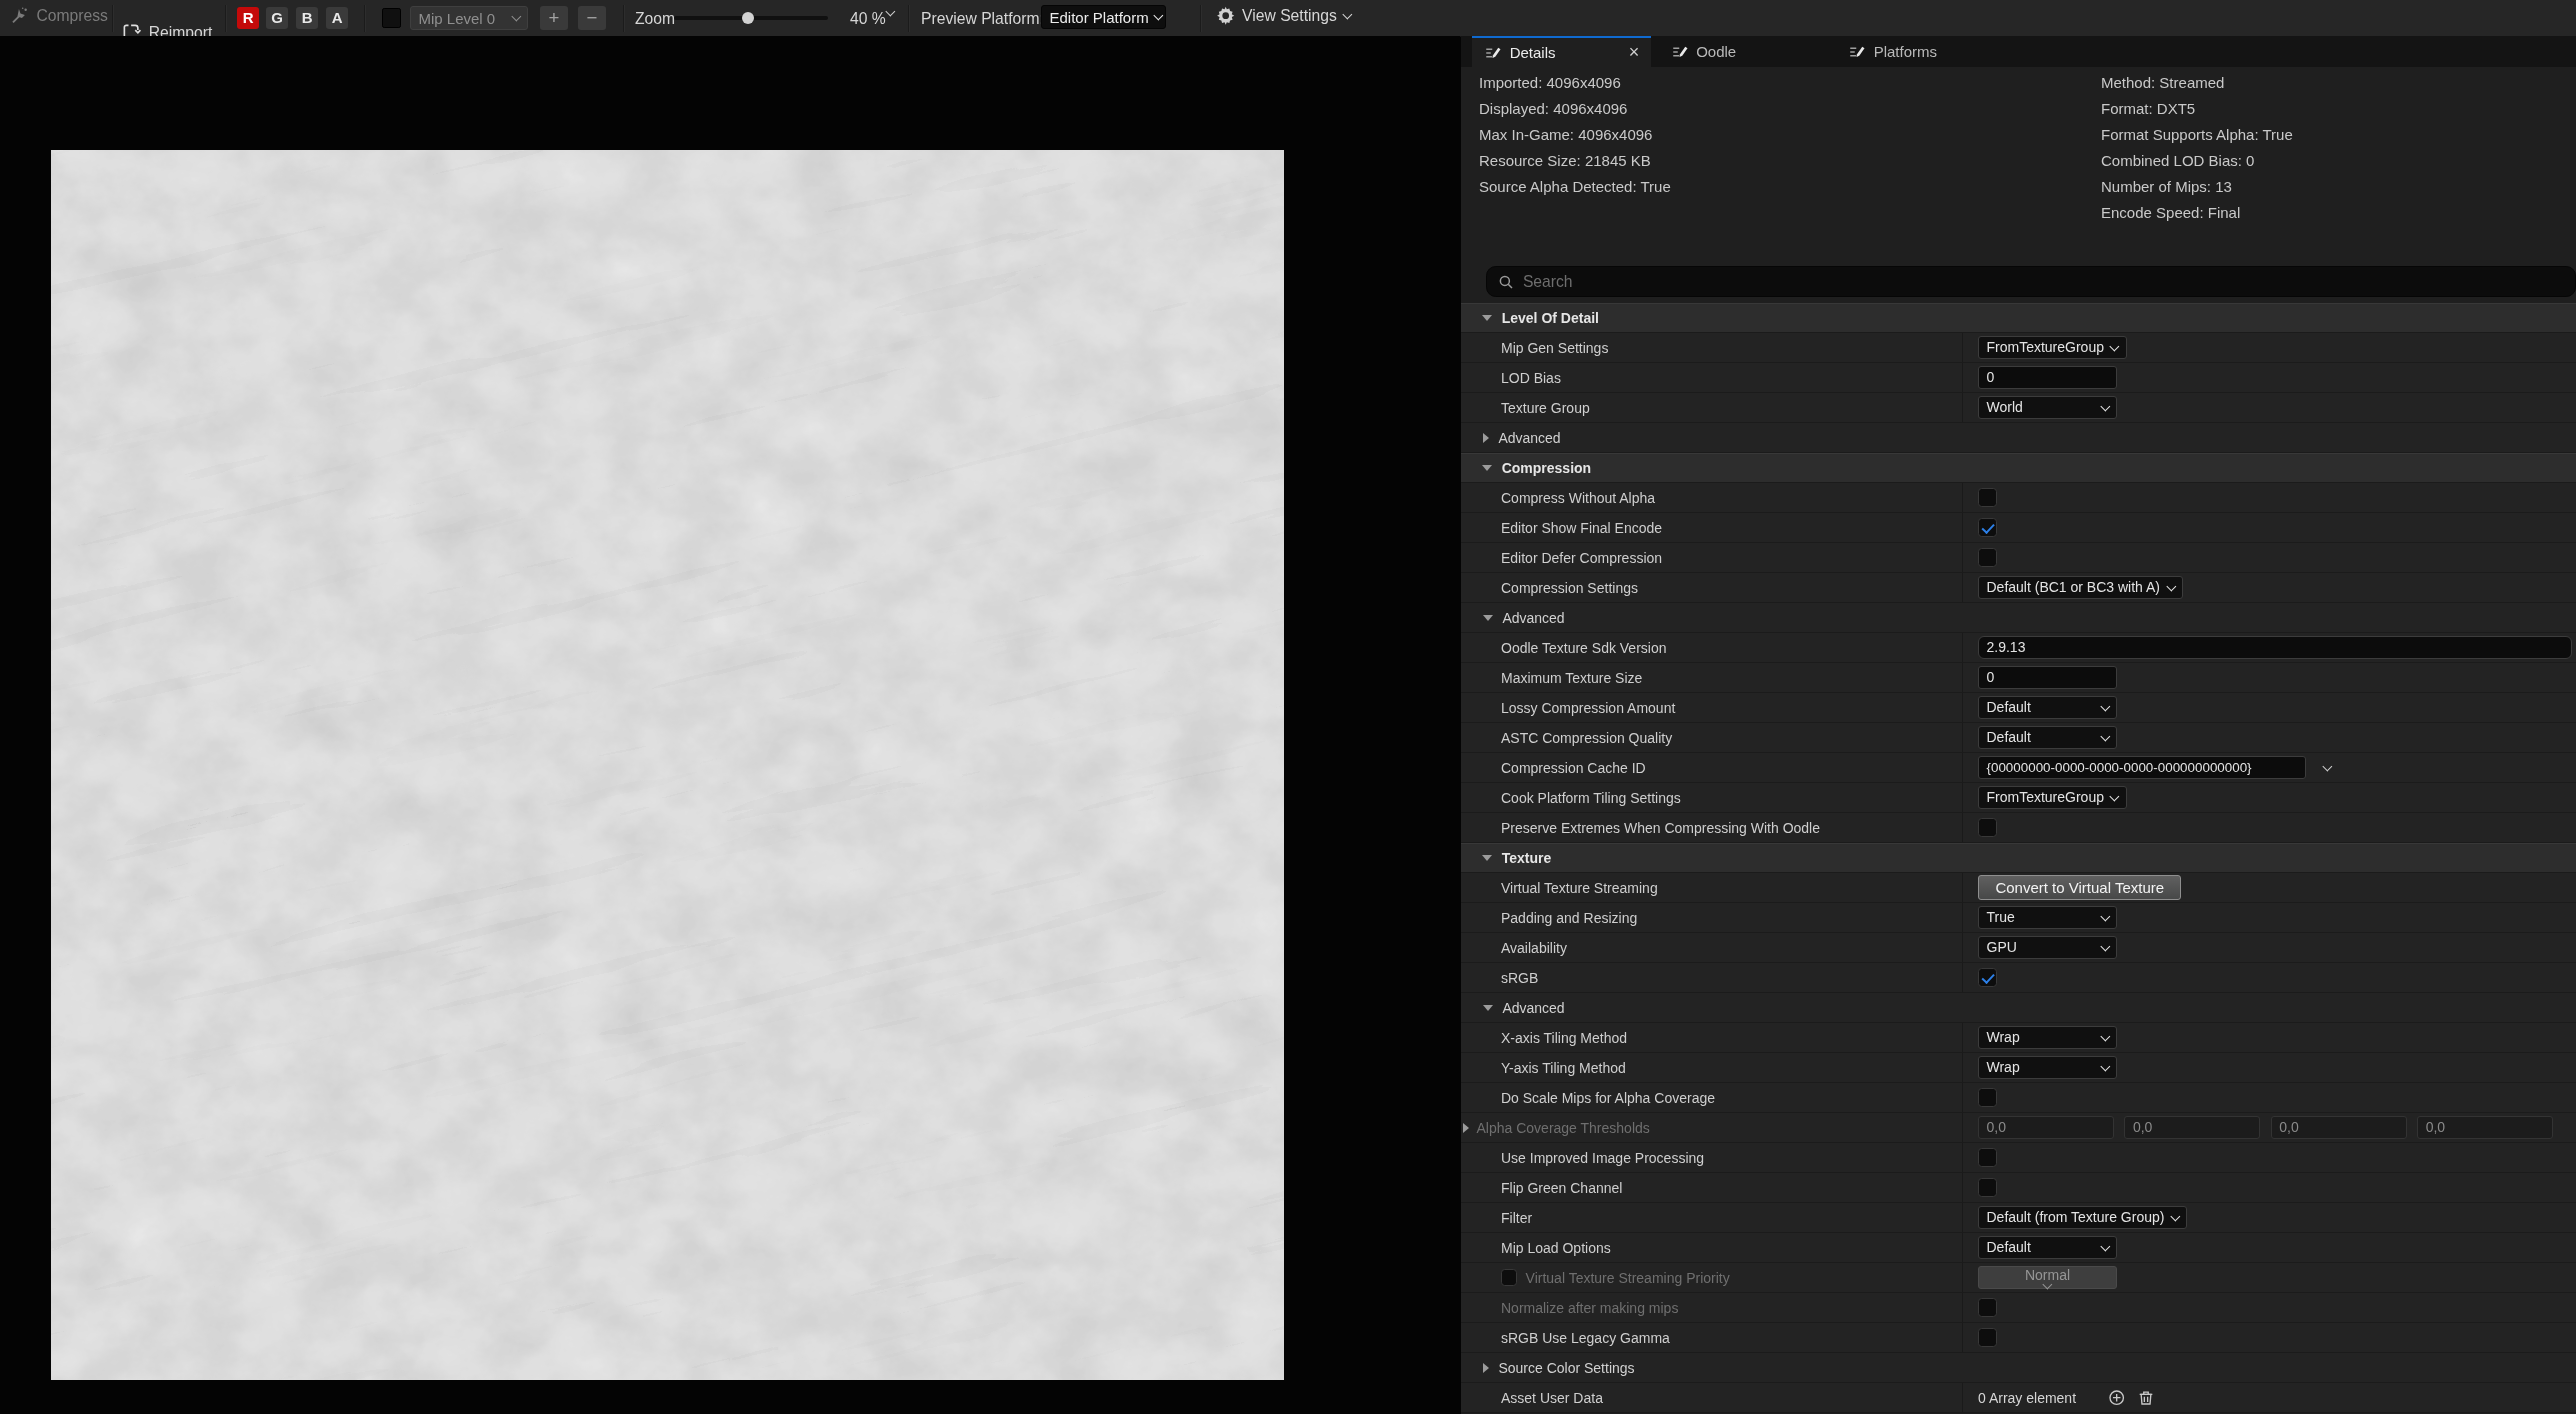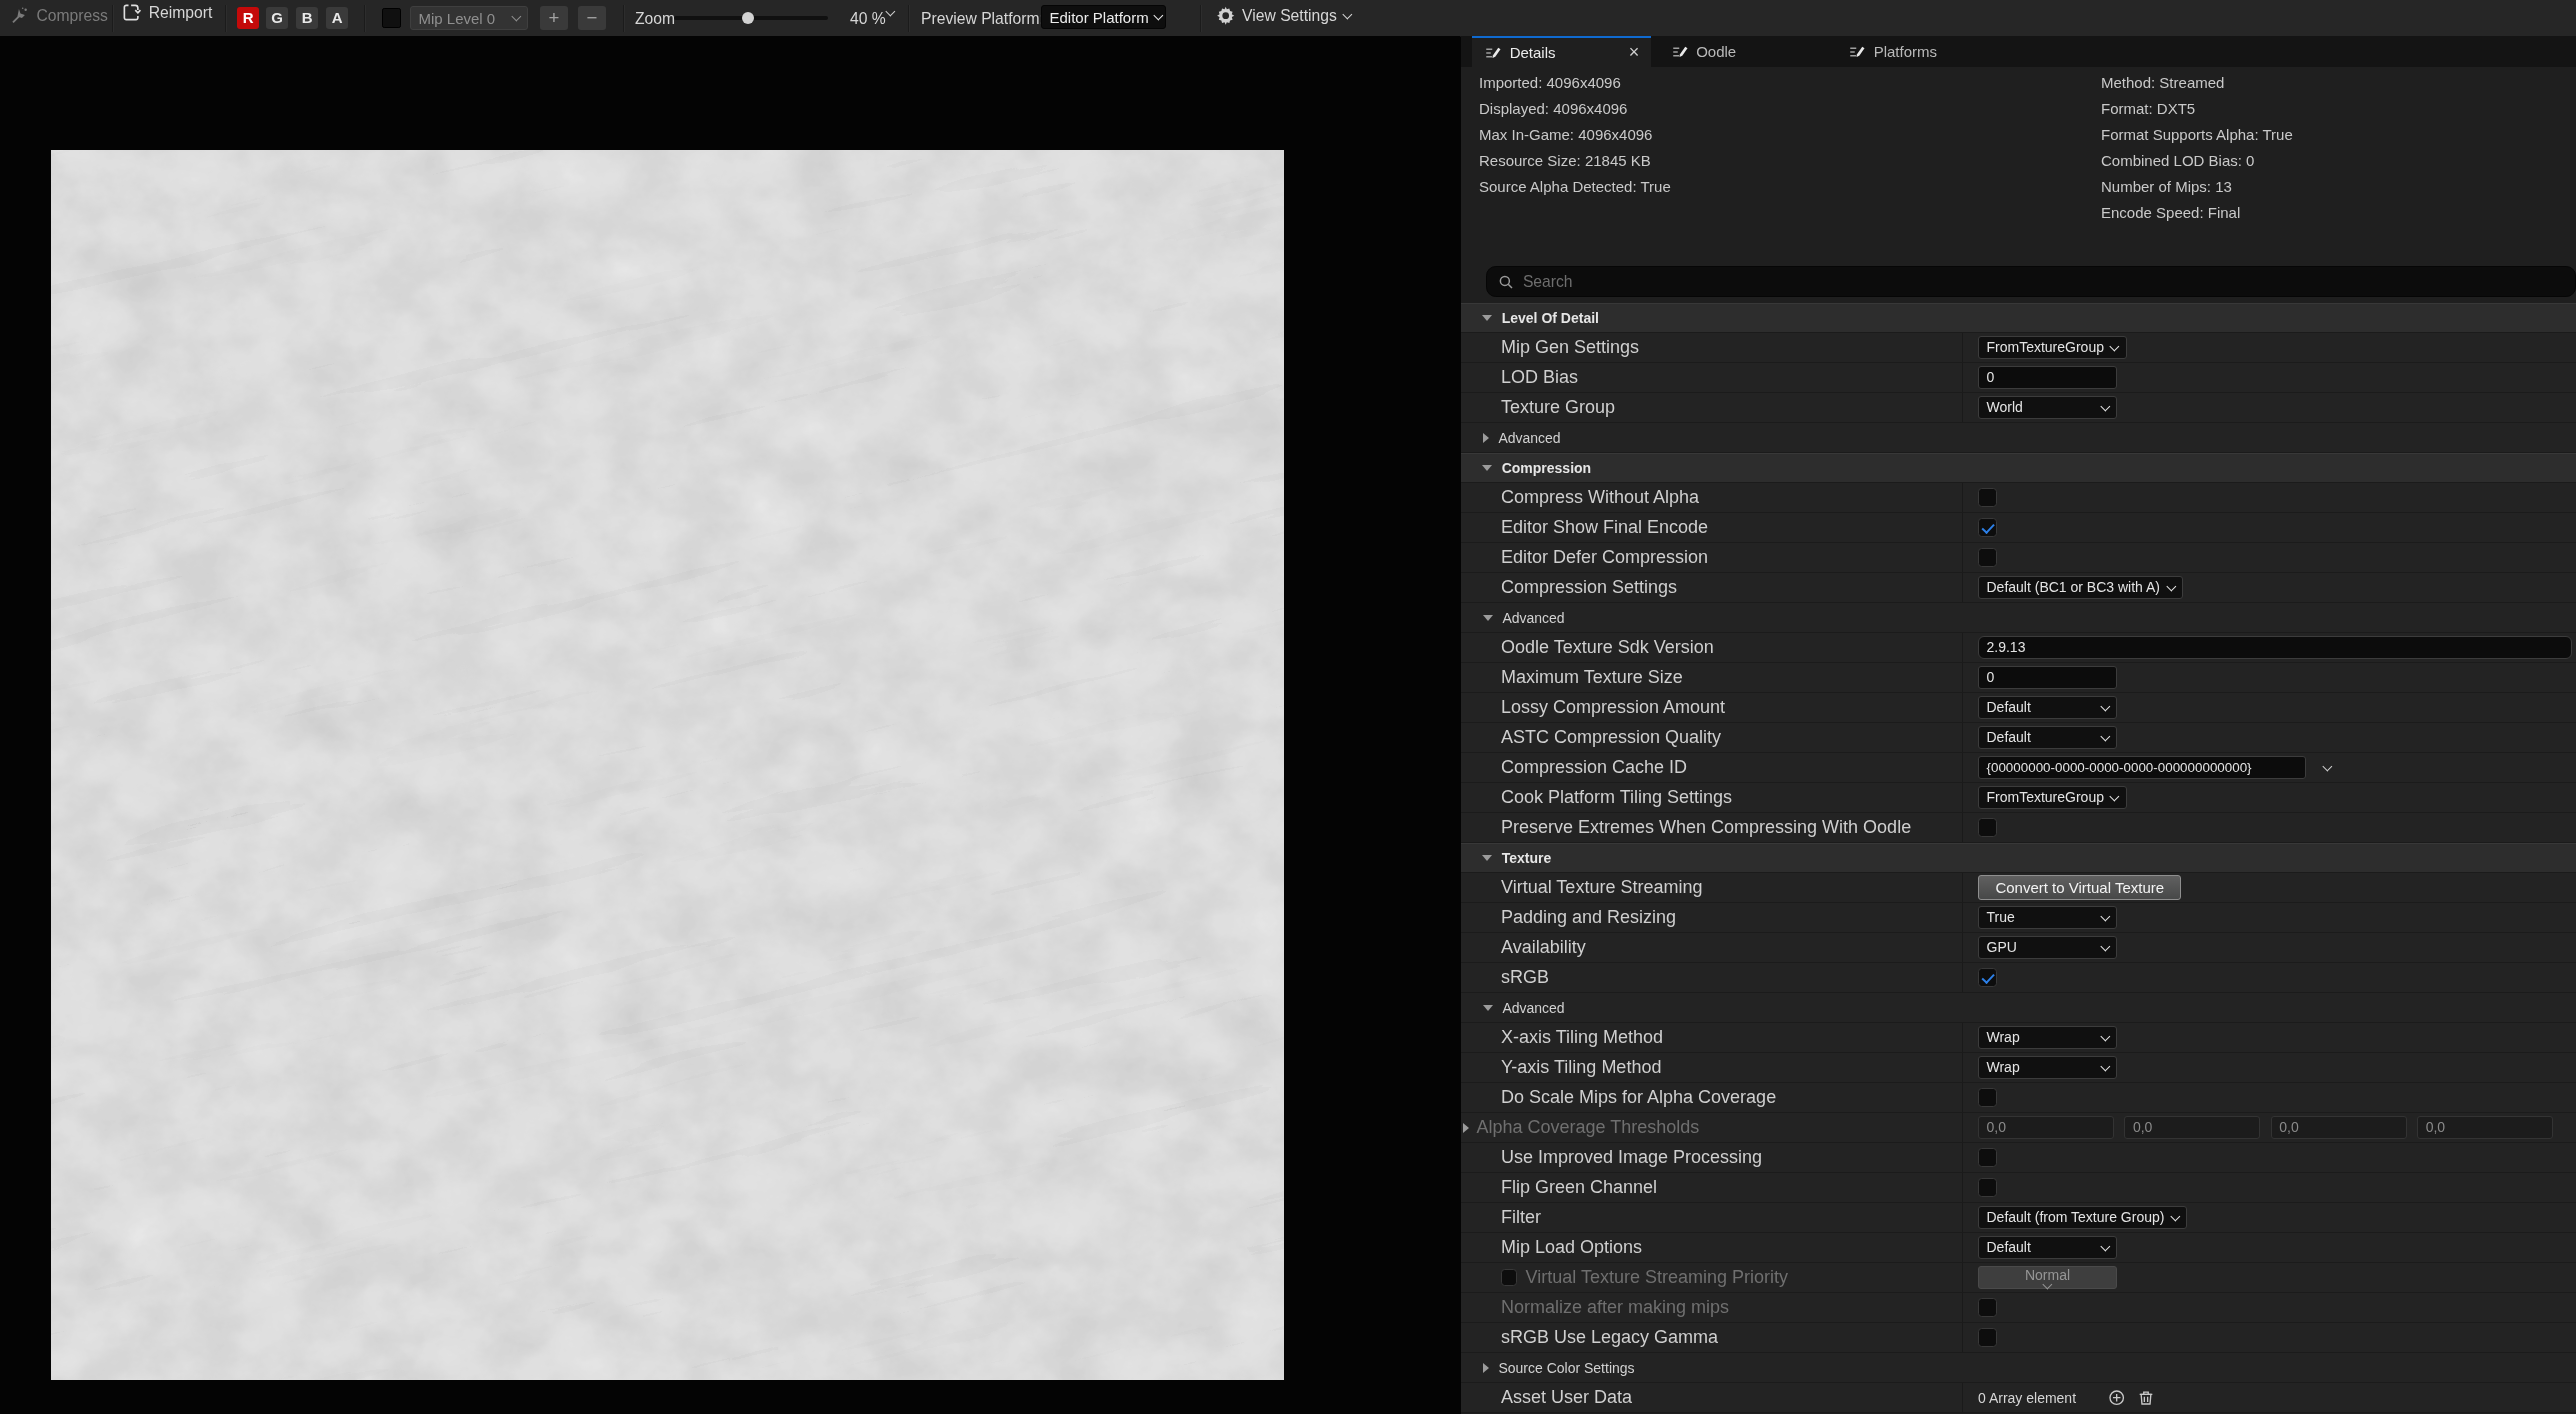--- a/index.html
+++ b/index.html
@@ -50,21 +50,21 @@
   .search{position:absolute;left:25px;top:230px;right:0;height:31px;border-radius:9.7px;background:#0c0c0c;border:0.7px solid #060606;display:flex;align-items:center;gap:7.5px;padding:0 10.4px;}
   .search .ph{color:#6e6e6e;font-size:15.7px;}
   .rows{position:absolute;left:0;top:267px;right:0;bottom:0;display:flex;flex-direction:column;}
   .item{display:flex;align-items:stretch;height:30px;flex:0 0 30px;background:#232323;border-bottom:0.7px solid #1b1b1b;}
   .item.category{background:#2d2d2d;align-items:center;gap:9.7px;padding-left:21px;border-top:0.7px solid #383838;}
   .item.subcategory{align-items:center;gap:9px;padding-left:22.4px;}
   .cat-label{font-weight:700;font-size:14px;color:#e6e6e6;}
   .item.subcategory .cat-label{font-weight:400;color:#d2d2d2;}
   .tri-down{width:0;height:0;border-left:5.2px solid transparent;border-right:5.2px solid transparent;border-top:6.7px solid #9b9b9b;}
   .tri-right{width:0;height:0;border-top:5.2px solid transparent;border-bottom:5.2px solid transparent;border-left:6.7px solid #9b9b9b;}
-  .name{width:502px;flex:0 0 502px;display:flex;align-items:center;padding-left:40px;border-right:0.7px solid #1a1a1a;color:#cfcfcf;font-size:18px;gap:8.2px;text-align:center;}
+  .name{width:502px;flex:0 0 502px;display:flex;align-items:center;padding-left:40px;border-right:0.7px solid #1a1a1a;color:#cfcfcf;font-size:14px;gap:8.2px;text-align:center;}
   .name.with-exp{padding-left:2px;gap:7.5px;}
   .item.disabled .name{color:#6f6f6f;}
   .val{flex:1;display:flex;align-items:center;padding-left:15px;gap:10.4px;min-width:0;}
   .dd{height:22.4px;background:#101010;border:0.7px solid #3c3c3c;border-radius:3px;color:#e4e4e4;display:flex;align-items:center;font-size:14px;padding:0 7.5px;}
   .dd.fixed{width:139px;justify-content:space-between;}
   .dd.compact{gap:7.5px;}
   .dd.disabled{background:#3e3e3e;border-color:#4a4a4a;color:#969696;flex-direction:column;}
   .inp{height:22.4px;background:#0c0c0c;border:0.7px solid #3c3c3c;border-radius:3px;color:#e4e4e4;display:flex;align-items:center;font-size:14px;padding:0 7.5px;width:139px;}
   .inp.stretch{flex:1;margin-right:4px;width:auto;border-radius:6px;}
   .inp.guid{width:328px;font-size:13.4px;}
@@ -86,21 +86,21 @@
       <svg width="19.4" height="19.4" viewBox="0 0 26 26">
           <path d="M4 22 L14 12" stroke="#7b7b7b" stroke-width="2.5"></path>
           <path d="M12 4 l2 6 6 2 -4 4 -6 -2z" fill="#7b7b7b"></path>
           <circle cx="21" cy="5" r="1.6" fill="#7b7b7b"></circle>
           <circle cx="17" cy="3" r="1.1" fill="#7b7b7b"></circle>
         </svg>
     </span>
     <span>Compress</span>
   </div>
   <div class="tb-sep" style="left:112px;"></div>
-  <div class="tb-abs tb-btn" style="left:121px;top:2px;">
+  <div class="tb-abs tb-btn" style="left:121px;top:22px;">
     <span class="icon-btn">
       <svg width="21" height="21" viewBox="0 0 28 28" fill="none" stroke="#dedede" stroke-width="2.2">
           <path d="M10 4.5 H7 A2.5 2.5 0 0 0 4.5 7 V21 A2.5 2.5 0 0 0 7 23.5 H20 A2.5 2.5 0 0 0 22.5 21 V18.5"></path>
           <path d="M13.5 4.5 h5.5 a3.5 3.5 0 0 1 3.5 3.5 v2.5"></path>
           <path d="M19 10.8 l3.5 3.6 3.4-3.6"></path>
         </svg>
     </span>
     <span>Reimport</span>
   </div>
   <div class="tb-sep" style="left:225px;"></div>

